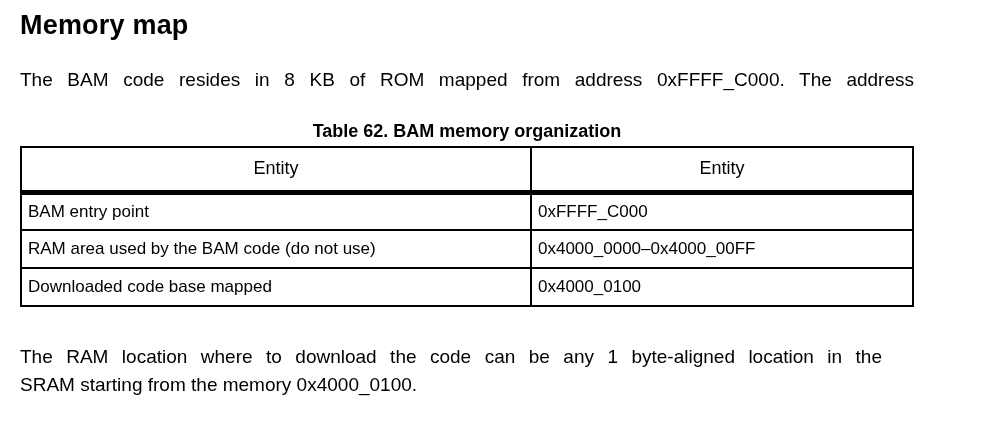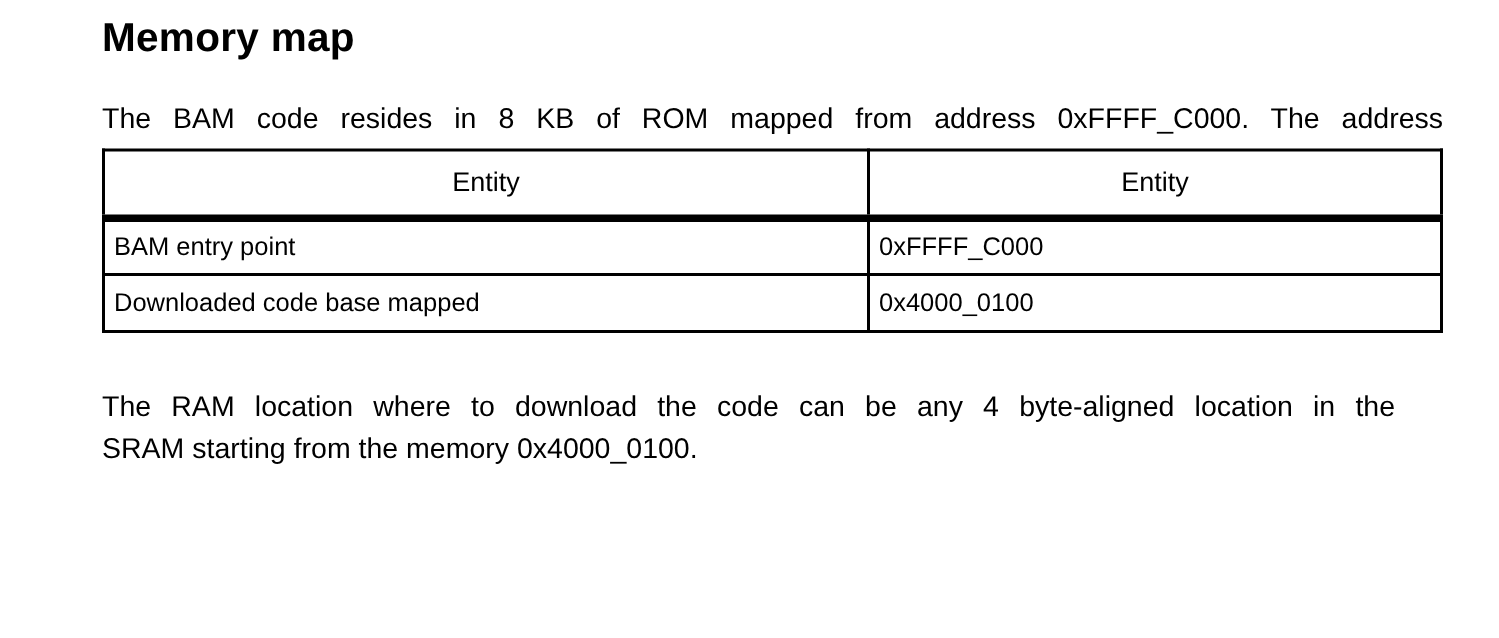--- a/index.html
+++ b/index.html
@@ -11,21 +11,21 @@
   * { margin: 0; padding: 0; box-sizing: border-box; }
   html, body {
     width: 999px;
     height: 425px;
     background: var(--bg-color, #fff);
     overflow: hidden;
   }
   .page {
     width: 999px;
     height: 425px;
-    padding: 10px 61px 0 68px;
+    padding: 10px 61px 0 20px;
     font-family: "Liberation Sans", sans-serif;
     color: var(--text-color, #000);
     background: var(--bg-color, #fff);
   }
   h1.heading {
     font-size: 27px;
     line-height: 31px;
     font-weight: bold;
     letter-spacing: 0.2px;
   }
@@ -95,42 +95,47 @@
 <body>
 
 <div class="page">
 
   <h1 class="heading">Memory map</h1>
 
   <p class="para intro">
     <span class="line-justify">The BAM code resides in 8 KB of ROM mapped from address 0xFFFF_C000. The address</span>
   </p>
 
+  <div class="caption">Table 62. BAM memory organization</div>
 
   <table class="memtable">
     <colgroup>
       <col class="col-entity">
       <col class="col-address">
     </colgroup>
     <thead>
       <tr>
         <th>Entity</th>
         <th>Entity</th>
       </tr>
     </thead>
     <tbody>
       <tr>
         <td>BAM entry point</td>
         <td>0xFFFF_C000</td>
       </tr>
       <tr>
+        <td>RAM area used by the BAM code (do not use)</td>
+        <td>0x4000_0000–0x4000_00FF</td>
+      </tr>
+      <tr>
         <td>Downloaded code base mapped</td>
         <td>0x4000_0100</td>
       </tr>
     </tbody>
   </table>
 
   <p class="para closing">
-    <span class="footer-line1">The RAM location where to download the code can be any 4 byte-aligned location in the</span>
+    <span class="footer-line1">The RAM location where to download the code can be any 1 byte-aligned location in the</span>
     <span class="line">SRAM starting from the memory 0x4000_0100.</span>
   </p>
 
 </div>
 
 </body></html>

